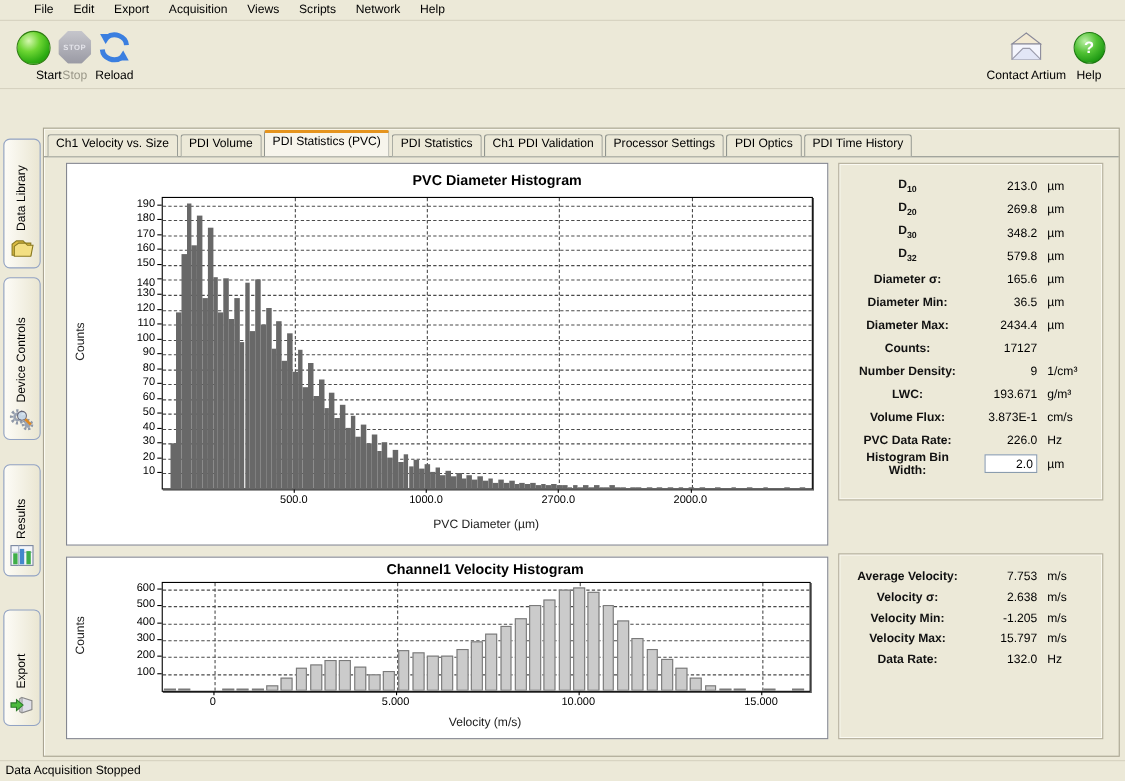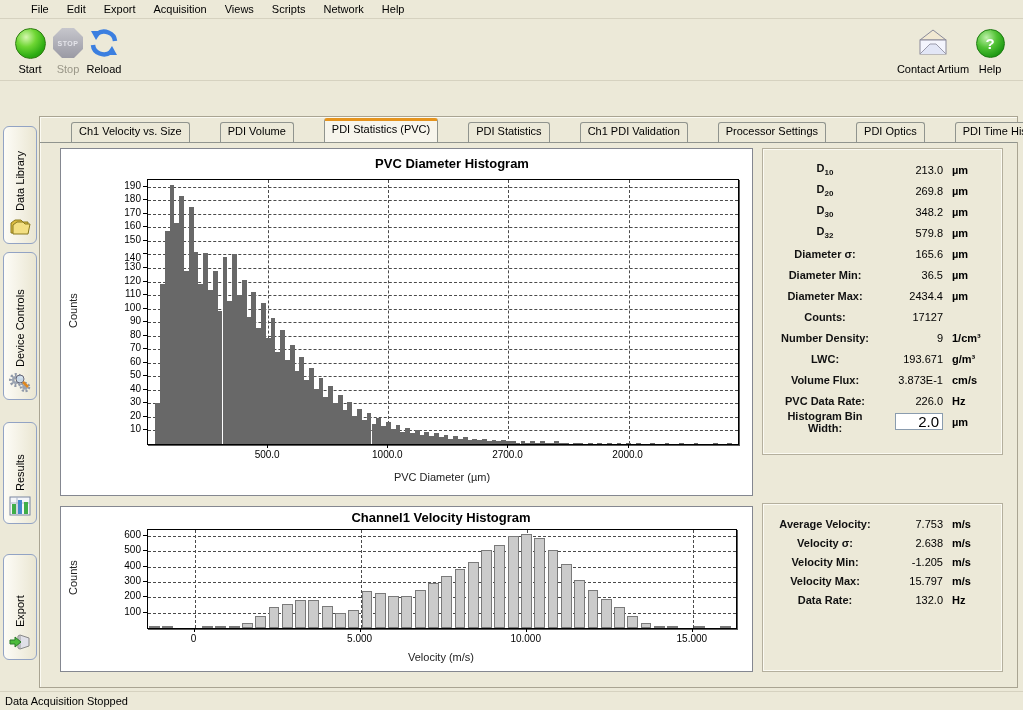--- a/index.html
+++ b/index.html
@@ -42,21 +42,21 @@
       padding:6px 0 4px 0;box-sizing:border-box;cursor:default;}
   .side-btn .vtext{flex:1;writing-mode:vertical-rl;transform:rotate(180deg);display:flex;align-items:center;
       font-size:11px;color:#000;}
   .side-btn .sic{margin-top:4px;}
   
   .main-panel{position:absolute;left:39px;top:116px;width:979px;height:572px;background:#ece9d8;
       border:1px solid #a9a492;box-shadow:inset 1px 1px 0 #fbfaf2;box-sizing:border-box;}
   .tabstrip{position:absolute;left:0;top:1px;right:0;height:24px;display:flex;align-items:flex-end;
       padding-left:3px;border-bottom:1px solid #90948e;}
   .tab{height:17px;padding:2px 7px 0 7px;background:#ece9d8;border:1px solid #90948e;border-bottom:none;
-      border-radius:3px 3px 0 0;margin-right:2px;white-space:nowrap;cursor:default;margin-left:28px;}
+      border-radius:3px 3px 0 0;margin-right:2px;white-space:nowrap;cursor:default;}
   .tab.active{background:#f7f5ec;border-top:3px solid #e5941e;height:19px;margin-top:-3px;z-index:3;}
   
   .chart-card{position:absolute;background:#fff;border:1px solid #848790;box-sizing:border-box;}
   .chart-title{position:absolute;text-align:center;font-weight:bold;font-size:13px;}
   .chart-ylabel{position:absolute;writing-mode:vertical-rl;transform:rotate(180deg);font-size:11px;color:#222;
       display:flex;align-items:center;justify-content:center;}
   .chart-xlabel{position:absolute;text-align:center;font-size:11px;color:#222;}
   .plot{position:absolute;background:#fff;border:1px solid #000;box-shadow:1px 1px 0 #5a5a5a;overflow:hidden;box-sizing:content-box;}
   .gridline-h{position:absolute;left:0;width:100%;height:0;border-top:1px dashed #4a4a4a;}
   .gridline-v{position:absolute;top:0;height:100%;width:0;border-left:1px dashed #4a4a4a;}
@@ -68,23 +68,23 @@
   .xtick-mark{position:absolute;top:0;width:1px;height:3px;background:#000;}
   
   .stats-panel{position:absolute;background:#ece9d8;border:1px solid #b4af9d;
       box-shadow:inset 1px 1px 0 #fbfaf2,inset -1px -1px 0 #fbfaf2;box-sizing:border-box;padding:10px 8px 0 10px;}
   .stat-row{display:flex;align-items:center;}
   .stats-panel.p1 .stat-row{height:21px;}
   .stats-panel.p2 .stat-row{height:19px;}
   .stat-label{flex:1;font-weight:bold;color:#111;text-align:center;}
   .stat-label sub{font-size:8px;font-weight:bold;}
   .stat-value{width:66px;text-align:right;}
-  .stat-unit{width:42px;padding-left:9px;font-weight:bold;}
+  .stat-unit{width:42px;padding-left:9px;font-weight:normal;}
   .stat-input{width:40px;height:15px;border:1px solid #8a9cae;background:#fff;text-align:right;
-      font-family:"Liberation Sans",sans-serif;font-size:15px;padding:0 3px;}
+      font-family:"Liberation Sans",sans-serif;font-size:11px;padding:0 3px;}
   
   .status-bar{position:absolute;left:0;bottom:0;width:100%;height:19px;background:#ece9d8;
       border-top:1px solid #d6d2c0;box-sizing:border-box;padding:3px 0 0 5px;}
 </style>
 </head>
 <body>
 
 <div class="app">
 
   <div class="menu-bar">
@@ -92,21 +92,21 @@
       <div class="menu-item">Edit</div>
       <div class="menu-item">Export</div>
       <div class="menu-item">Acquisition</div>
       <div class="menu-item">Views</div>
       <div class="menu-item">Scripts</div>
       <div class="menu-item">Network</div>
       <div class="menu-item">Help</div>
     </div>
 
   <div class="toolbar">
-    <div class="tool-btn" style="left:4px;">
+    <div class="tool-btn" style="left:4px;text-align:right;">
       <div class="ic">
           <div class="start-ball"></div>
         </div>
       <div class="lbl">Start</div>
     </div>
     <div class="tool-btn" style="left:42px;">
       <div class="ic">
           <div class="stop-oct">STOP</div>
         </div>
       <div class="lbl disabled-lbl">Stop</div>

